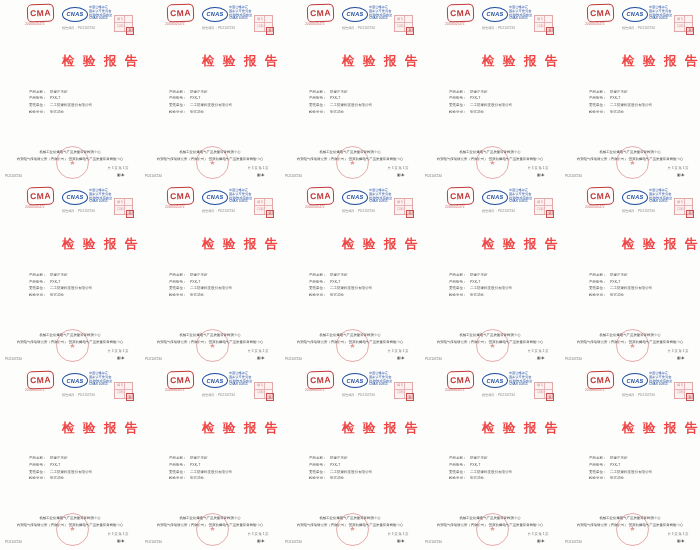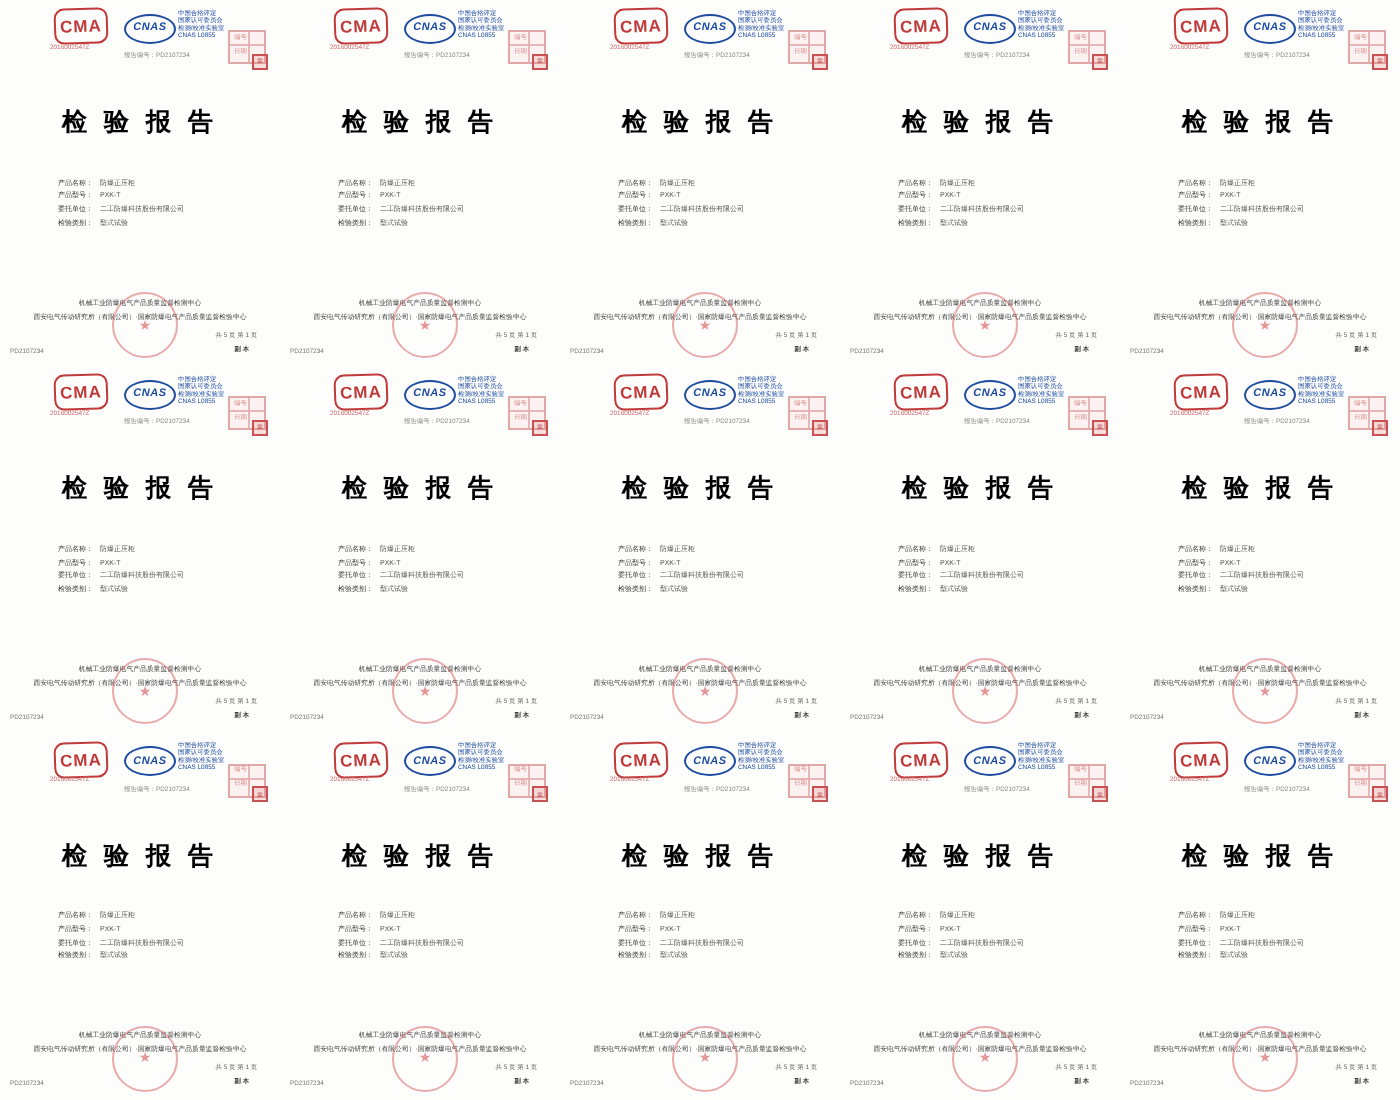--- a/index.html
+++ b/index.html
@@ -24,22 +24,22 @@
 
   .corner-stamp{left:114px;top:15px;width:17px;height:15px;border:.8px solid #e2a8a8;background:rgba(232,150,150,.10);}
   .corner-stamp .hline{position:absolute;left:0;top:6px;width:100%;height:.8px;background:#e6b5b5;}
   .corner-stamp .vline{position:absolute;left:9px;top:0;width:.8px;height:100%;background:#e6b5b5;}
   .corner-stamp .cs-t1{left:1.5px;top:.5px;color:#d98f8f;}
   .corner-stamp .cs-t2{left:1.5px;top:7.5px;color:#d98f8f;}
   .corner-mark{left:125.5px;top:26.5px;width:6px;height:6px;border:.9px solid #c85050;background:rgba(230,120,120,.22);
     display:flex;align-items:center;justify-content:center;}
   .corner-mark span{font-size:6px;color:#b84a4a;transform:scale(.5);white-space:nowrap;}
 
-  .title{left:0;top:53px;width:140px;text-align:center;font-weight:700;font-size:12.5px;
-    letter-spacing:2.5px;color:#000000;}
+  .title{left:0;top:53px;width:140px;text-align:right;font-weight:700;font-size:12.5px;
+    letter-spacing:2.5px;color:#ef4444;}
 
   .info-row{left:29px;color:#3a3a3a;font-size:7px;transform:scale(.5);transform-origin:0 0;
     white-space:nowrap;position:absolute;}
   .info-row .val{margin-left:7px;color:#555;}
   .r1{top:88.5px}.r2{top:95.2px}.r3{top:101.9px}.r4{top:108.6px}
 
   .footer1{top:149.5px;color:#3d3d3d;}
   .footer2{top:156.5px;color:#3d3d3d;}
 
   .round-stamp{left:56px;top:146px;width:31px;height:31px;border:1.6px solid rgba(205,70,70,.45);

